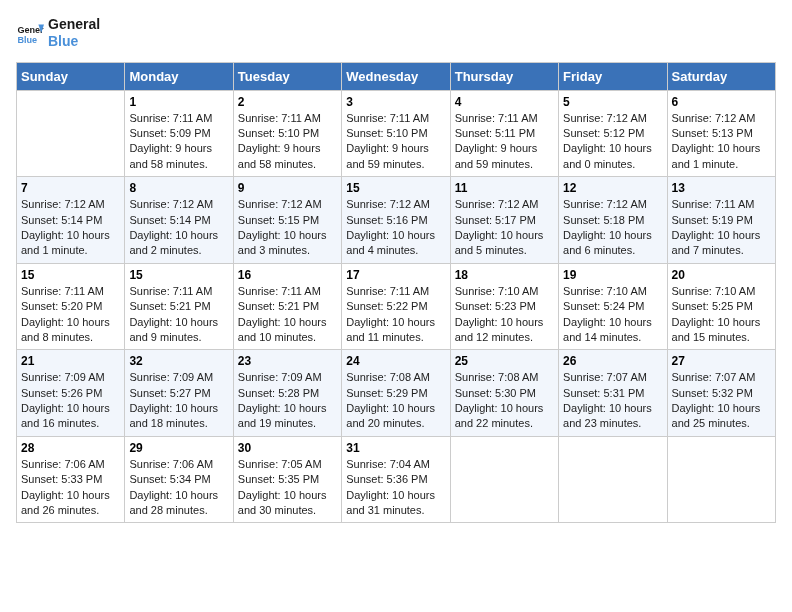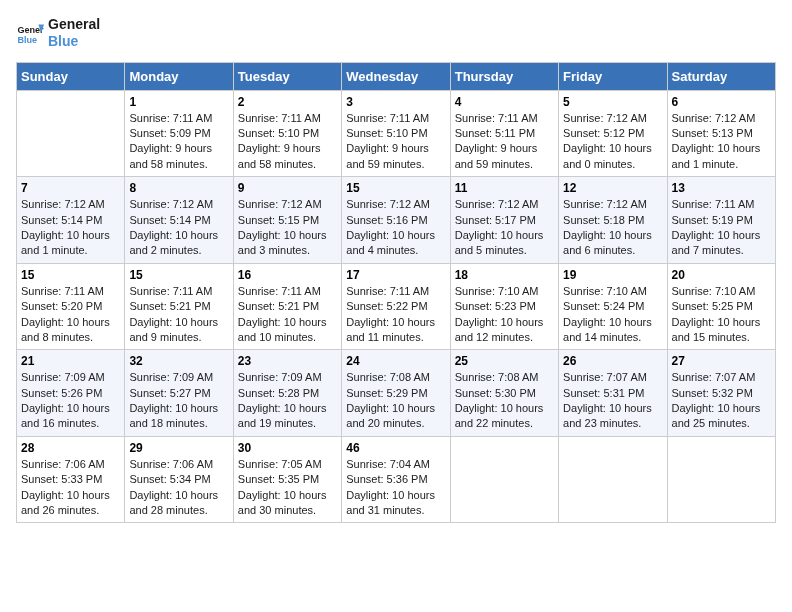--- a/index.html
+++ b/index.html
@@ -238,21 +238,21 @@
         </td>
         <td>
           <span class="day-number">29</span>
           <div class="day-info">Sunrise: 7:06 AM<br>Sunset: 5:34 PM<br>Daylight: 10 hours<br>and 28 minutes.</div>
         </td>
         <td>
           <span class="day-number">30</span>
           <div class="day-info">Sunrise: 7:05 AM<br>Sunset: 5:35 PM<br>Daylight: 10 hours<br>and 30 minutes.</div>
         </td>
         <td>
-          <span class="day-number">46</span>
+          <span class="day-number">31</span>
           <div class="day-info">Sunrise: 7:04 AM<br>Sunset: 5:36 PM<br>Daylight: 10 hours<br>and 31 minutes.</div>
         </td>
         <td class="empty-cell"></td>
         <td class="empty-cell"></td>
         <td class="empty-cell"></td>
       </tr>
     </tbody>
 </table>
 
 </body></html>

